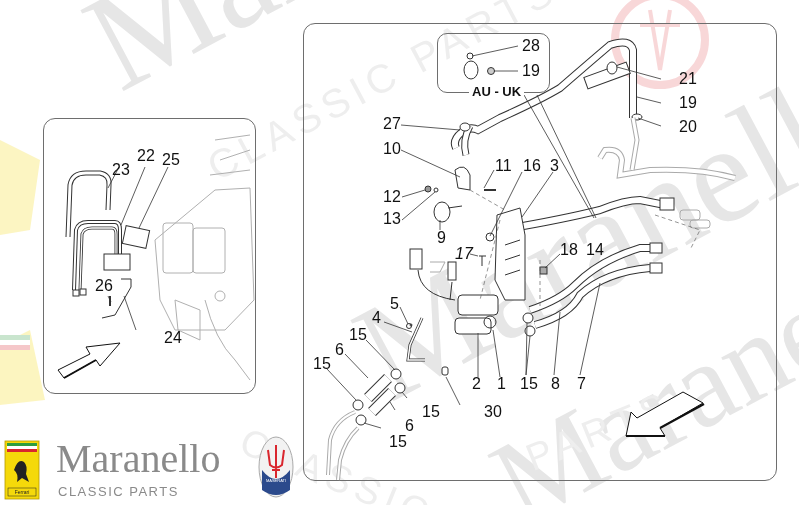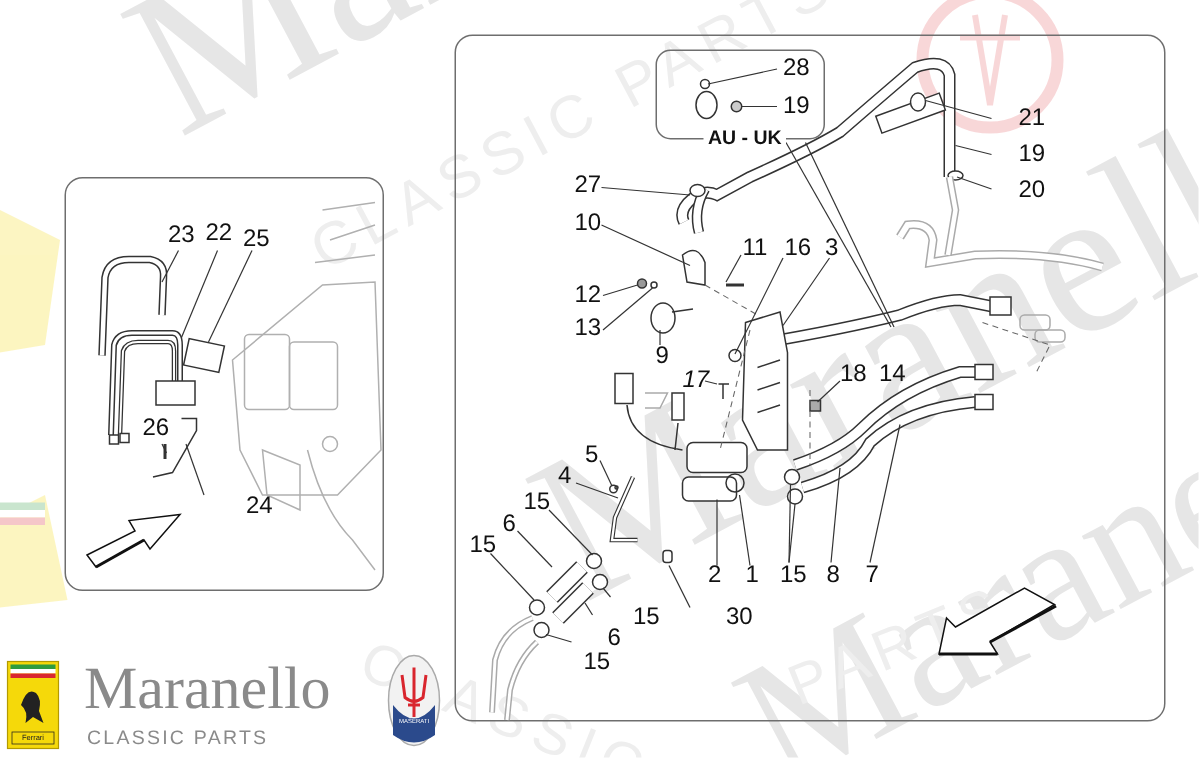--- a/index.html
+++ b/index.html
@@ -208,21 +208,21 @@
     <line x1="460" y1="405" x2="446" y2="377"></line>
   </g>
 
   <path d="M626 436 L631 412 L637 418 L683 392 L703 403 L660 428 L665 436 Z" fill="#fff" stroke="#111"></path>
   <path d="M660 428 L704 404" stroke="#111" stroke-width="2"></path>
   <path d="M626 436 L665 436" stroke="#111" stroke-width="2"></path>
 </svg>
 
 <div class="au-uk" style="left:469px;top:84px;">AU - UK</div>
 
-<div class="callout" style="left:112px;top:151px;">23</div>
+<div class="callout" style="left:112px;top:164px;">23</div>
 <div class="callout" style="left:137px;top:150px;">22</div>
 <div class="callout" style="left:162px;top:154px;">25</div>
 <div class="callout" style="left:95px;top:280px;">26</div>
 <div class="callout" style="left:133px;top:332px;margin-left:31px;">24</div>
 
 <div class="callout" style="left:522px;top:40px;">28</div>
 <div class="callout" style="left:522px;top:65px;">19</div>
 <div class="callout" style="left:679px;top:73px;">21</div>
 <div class="callout" style="left:679px;top:97px;">19</div>
 <div class="callout" style="left:679px;top:121px;">20</div>

